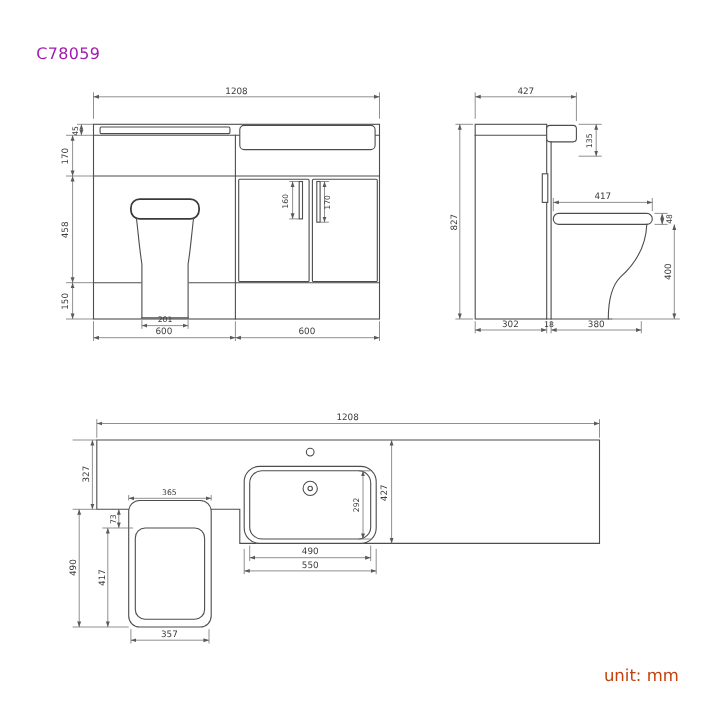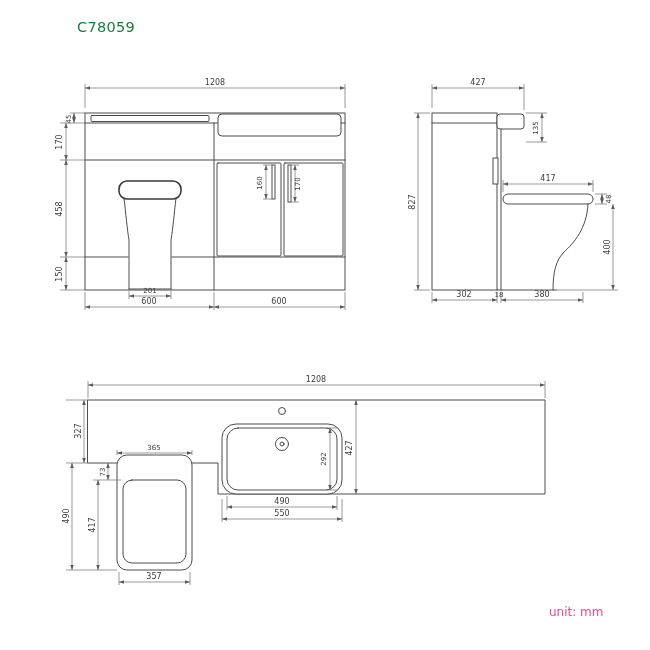--- a/index.html
+++ b/index.html
@@ -1,19 +1,19 @@
 <!DOCTYPE html>
 <html><head>
 <meta charset="utf-8">
 <style>
   html,body{margin:0;padding:0;background:#fff;}
   .canvas{position:relative;width:650px;height:650px;background:#ffffff;overflow:hidden;
           font-family:"DejaVu Sans",sans-serif;}
-  .title{position:absolute;left:33px;top:19px;font-size:14.5px;color:#15803d;letter-spacing:.3px;margin-left:44px;}
-  .unit{position:absolute;left:549px;top:605px;font-size:12px;color:#ec4899;}
+  .title{position:absolute;left:33px;top:42px;font-size:14.5px;color:#a21caf;letter-spacing:.3px;}
+  .unit{position:absolute;left:549px;top:605px;font-size:15px;color:#c2410c;}
   svg{position:absolute;left:0;top:0;}
   svg text{font-family:"DejaVu Sans",sans-serif;fill:#3d3d3d;}
   .o{stroke:#4d4d4d;stroke-width:1;fill:none;stroke-linecap:square;}
   .of{stroke:#4d4d4d;stroke-width:1;fill:#ffffff;}
   .ob{stroke:#3a3a3a;stroke-width:1.6;fill:#ffffff;}
   .d{stroke:#6f6f6f;stroke-width:.7;fill:none;}
   .t{font-size:8px;text-anchor:middle;}
   .ts{font-size:7px;text-anchor:middle;}
 </style>
 </head>

